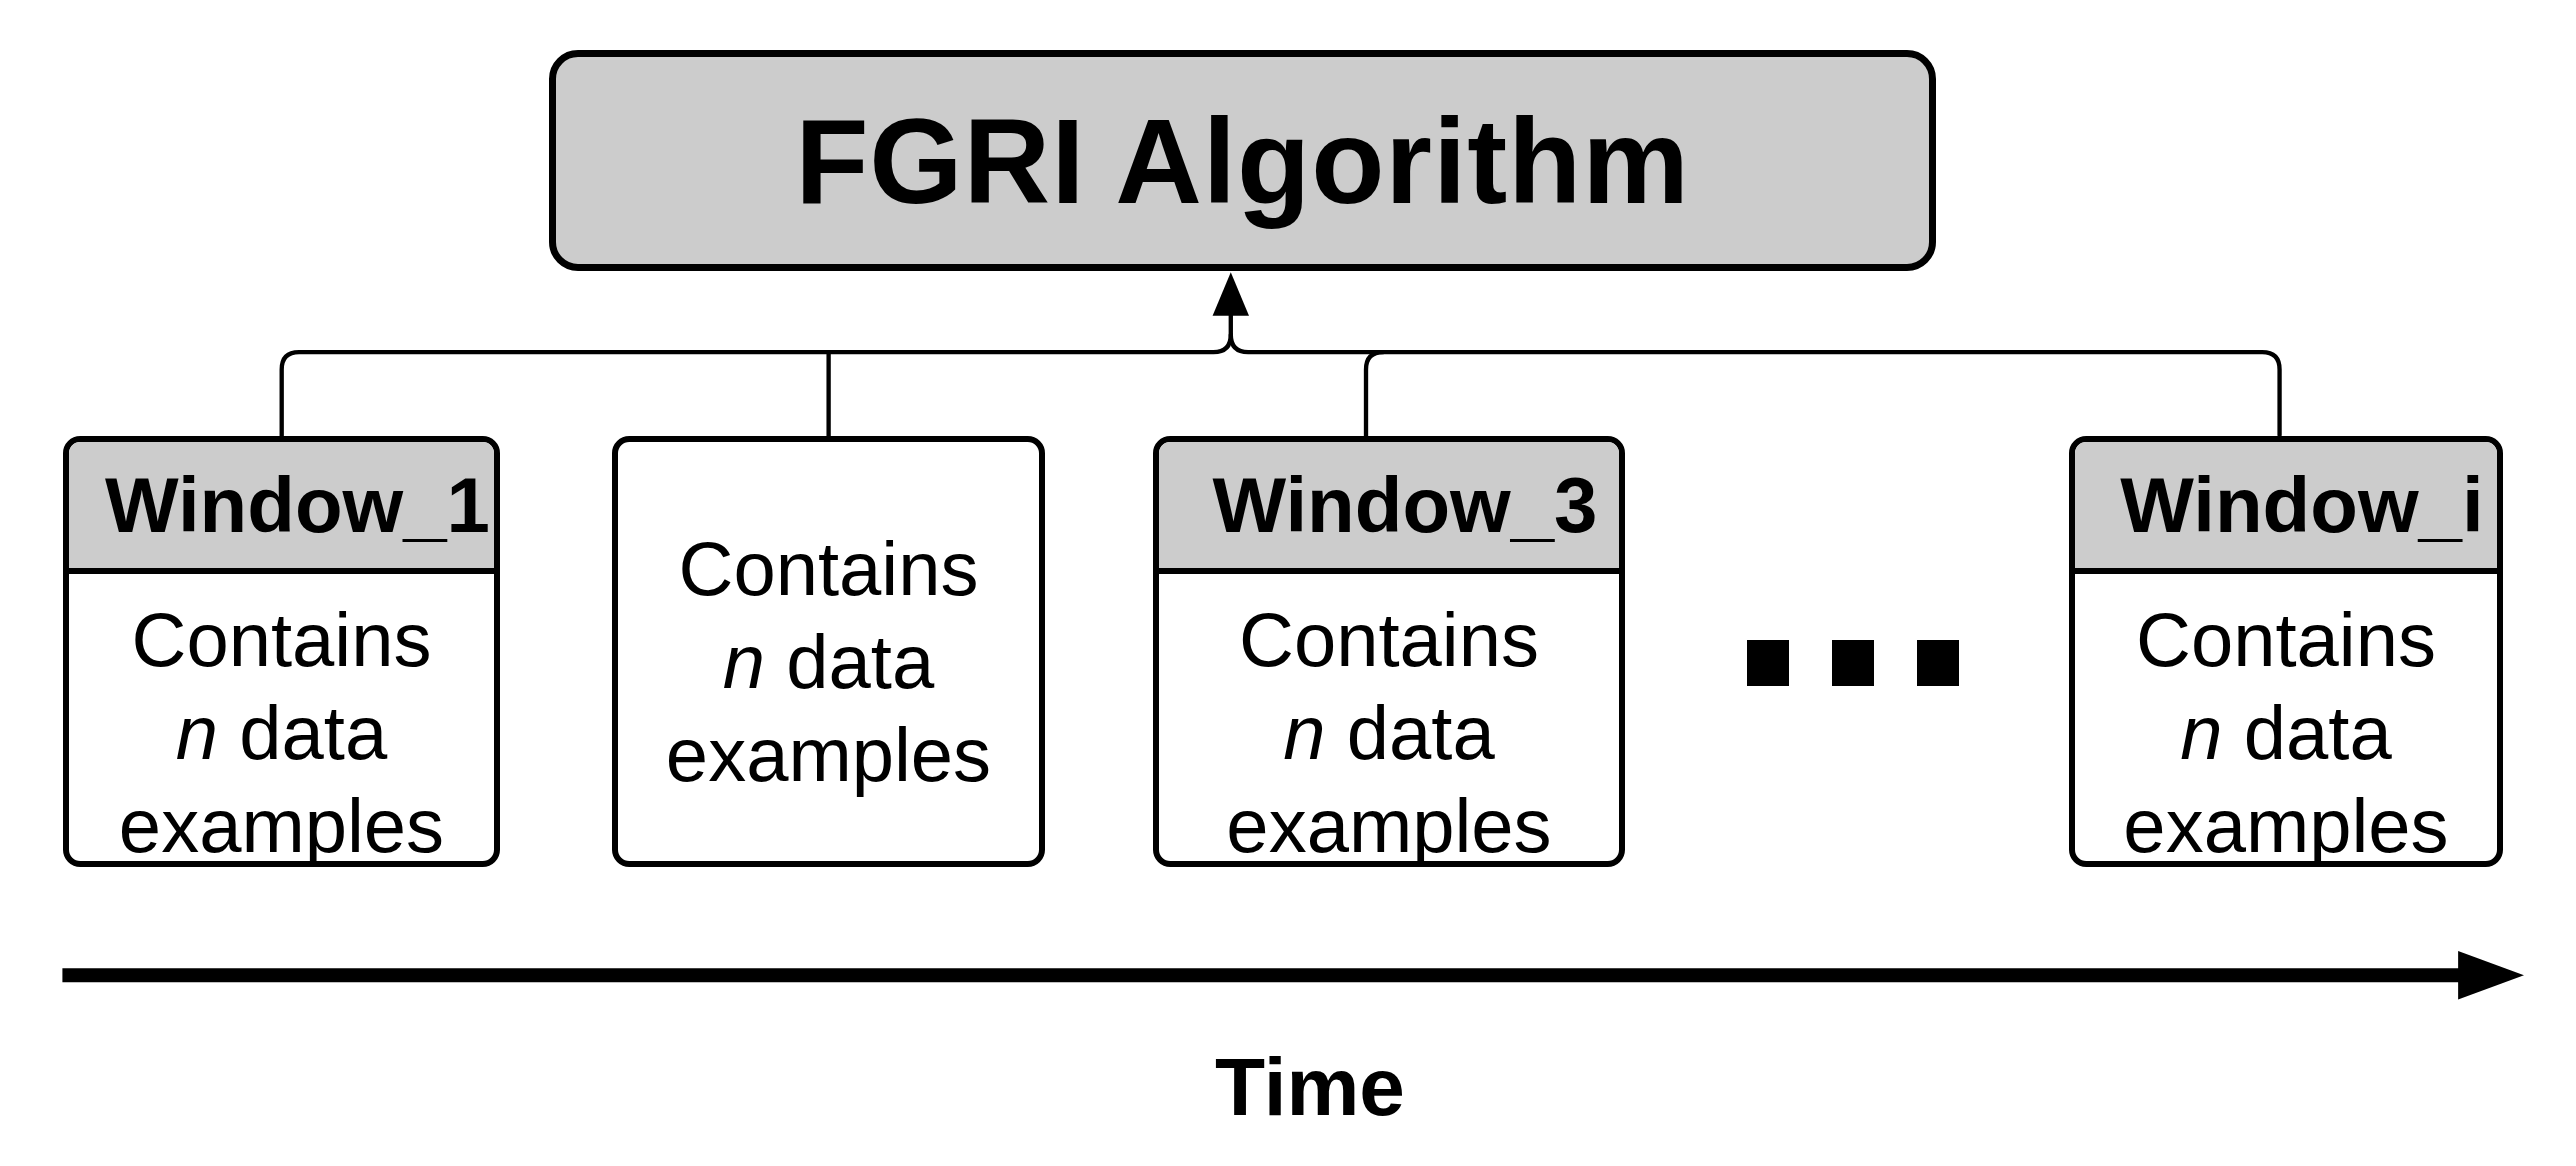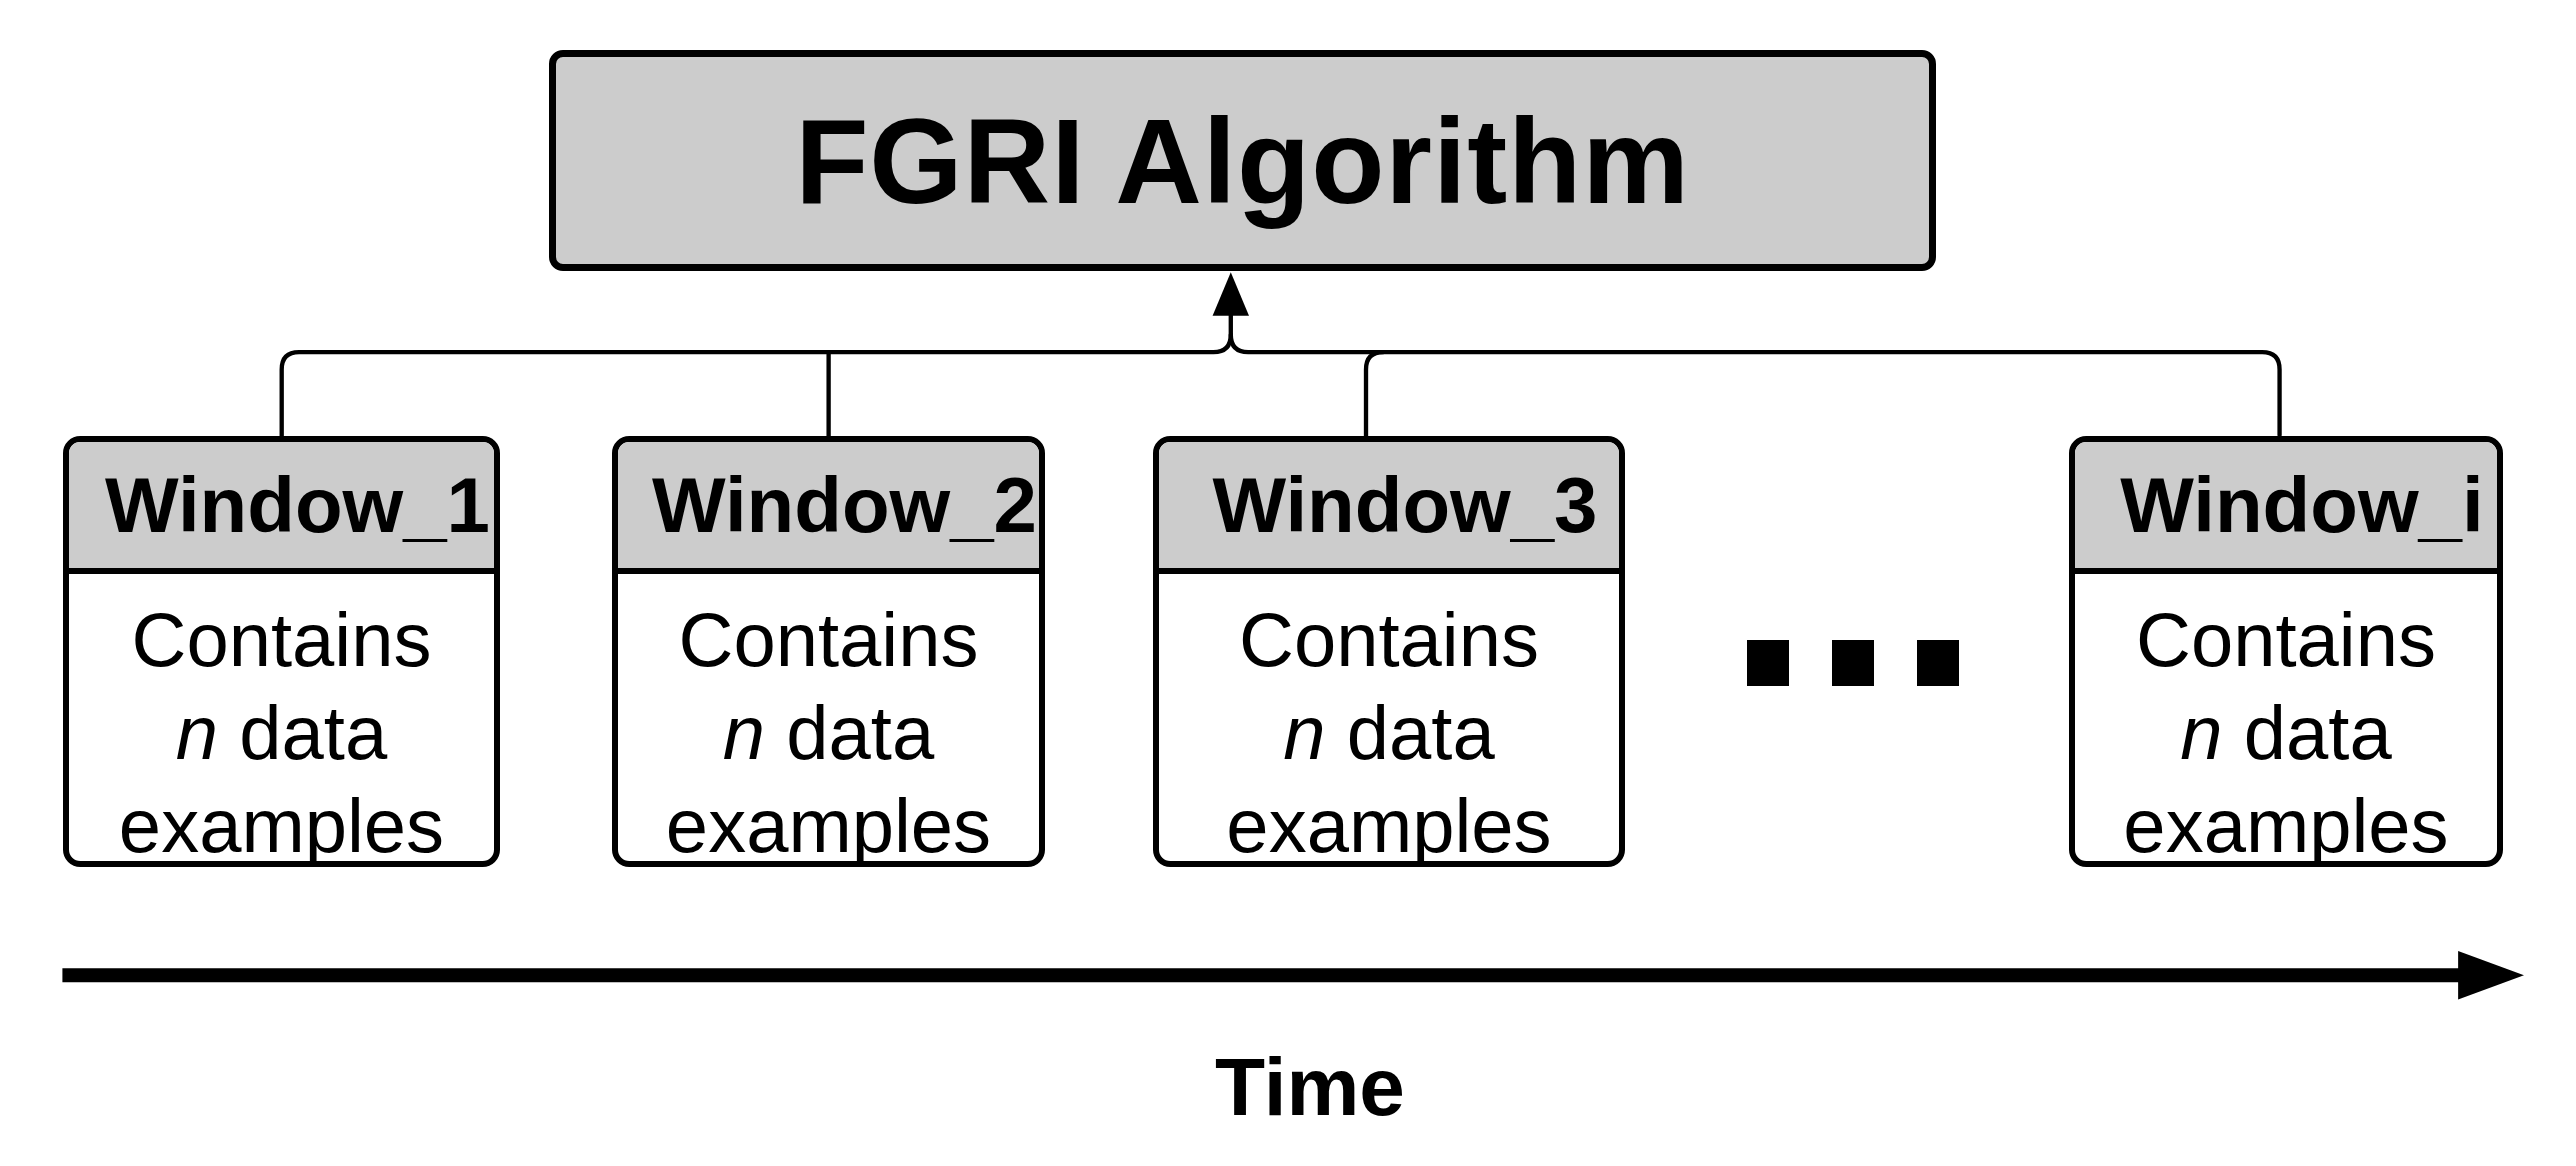--- a/index.html
+++ b/index.html
@@ -19,21 +19,21 @@
   
   .algo-box {
     position: absolute;
     left: 549px;
     top: 50px;
     width: 1387px;
     height: 221px;
     box-sizing: border-box;
     background: #cccccc;
     border: 7px solid #000000;
-    border-radius: 14px;
+    border-radius: 29px;
     display: flex;
     align-items: center;
     justify-content: center;
   }
   .algo-box .algo-label {
     font-size: 120px;
     font-weight: bold;
     letter-spacing: 0.9px;
     white-space: nowrap;
   }
@@ -145,23 +145,20 @@
       <span class="win-title">Window_1</span>
     </div>
     <div class="win-body">
       <div class="body-line">Contains</div>
       <div class="body-line"><i>n</i><span> data</span></div>
       <div class="body-line">examples</div>
     </div>
   </div>
 
   <div class="window-box" id="window-2">
-    <div class="win-header">
-      <span class="win-title">Window_2</span>
-    </div>
     <div class="win-body">
       <div class="body-line">Contains</div>
       <div class="body-line"><i>n</i><span> data</span></div>
       <div class="body-line">examples</div>
     </div>
   </div>
 
   <div class="window-box" id="window-3">
     <div class="win-header">
       <span class="win-title">Window_3</span>

